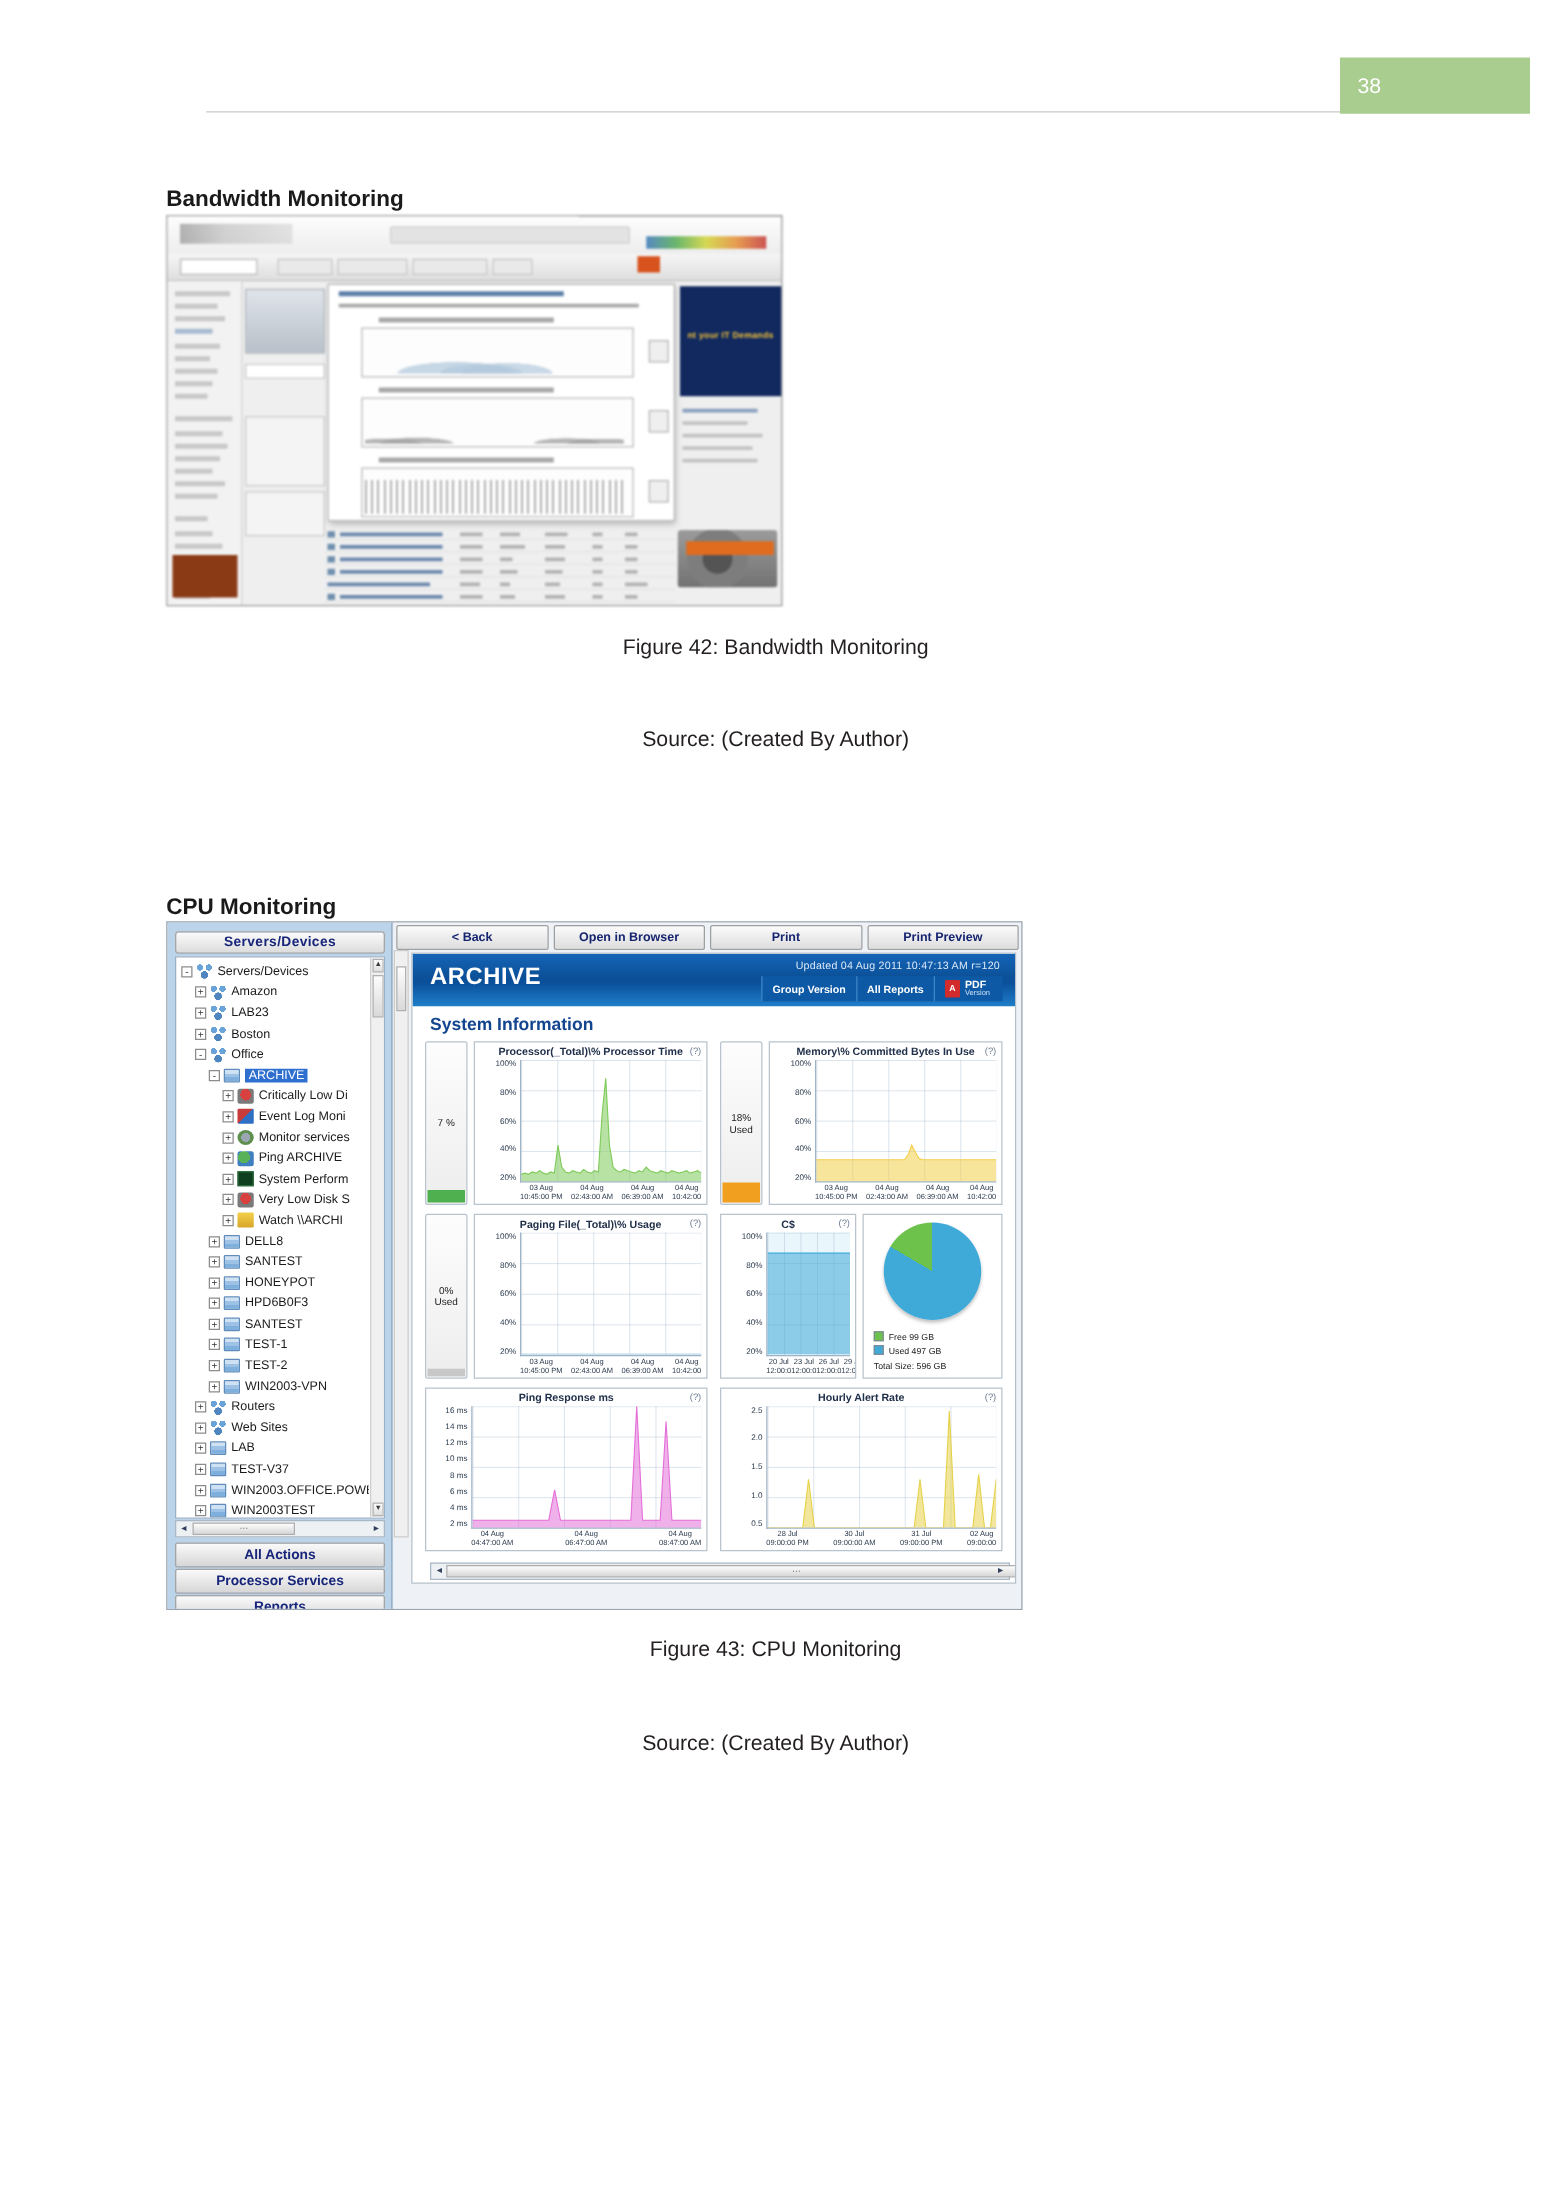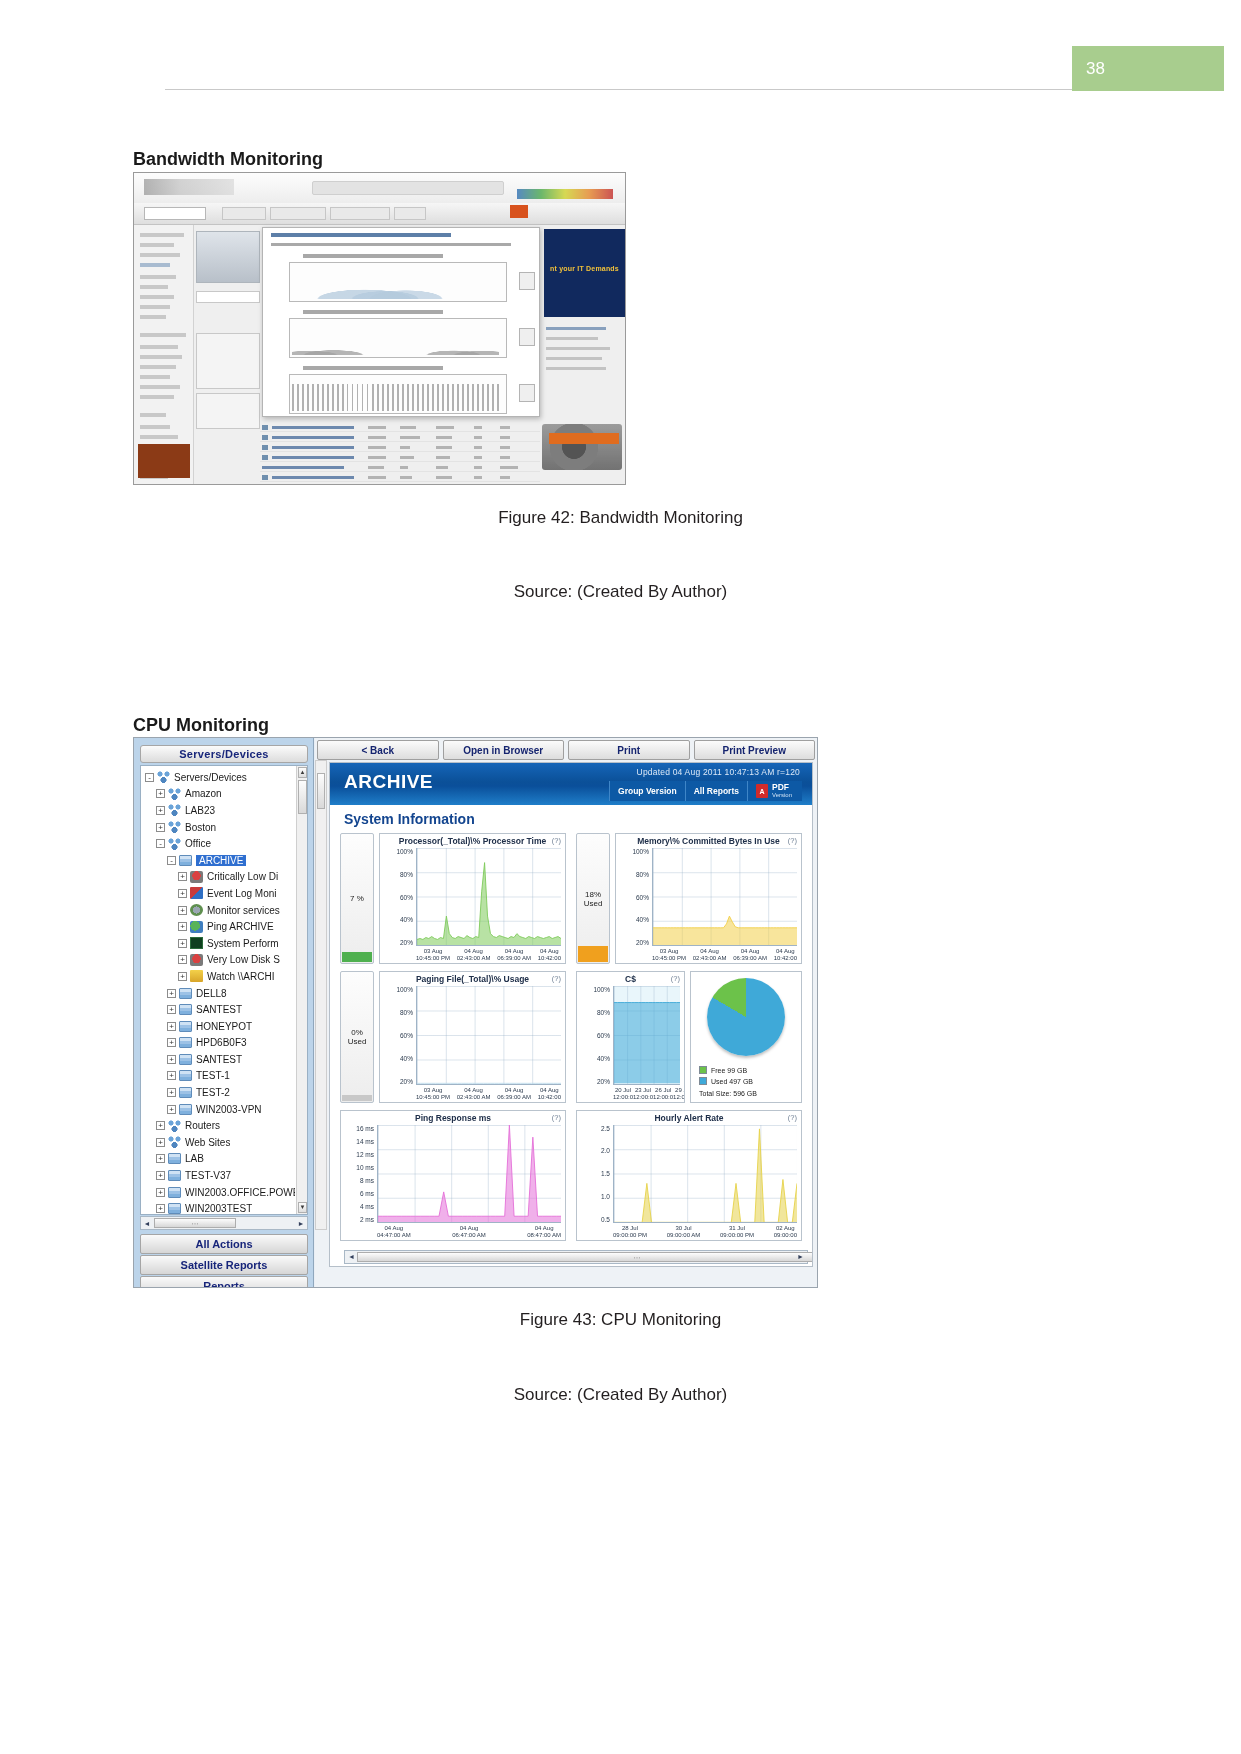--- a/index.html
+++ b/index.html
@@ -736,21 +736,21 @@
       </div>
     </div>
 
     <div class="hscroll">
       <span class="ar">◄</span>
       <span class="thumb">⋯</span>
       <span class="ar">►</span>
     </div>
 
     <div class="panel-btn" id="btn-all-actions">All Actions</div>
-    <div class="panel-btn" id="btn-satellite">Satellite Reports</div>
+    <div class="panel-btn" id="btn-satellite">Processor Services</div>
     <div class="panel-btn" id="btn-reports">Reports</div>
   </div>
 
   <div class="cpu-right">
     <div class="toolbar">
       <div class="tbtn">&lt; Back</div>
       <div class="tbtn">Open in Browser</div>
       <div class="tbtn">Print</div>
       <div class="tbtn">Print Preview</div>
     </div>

